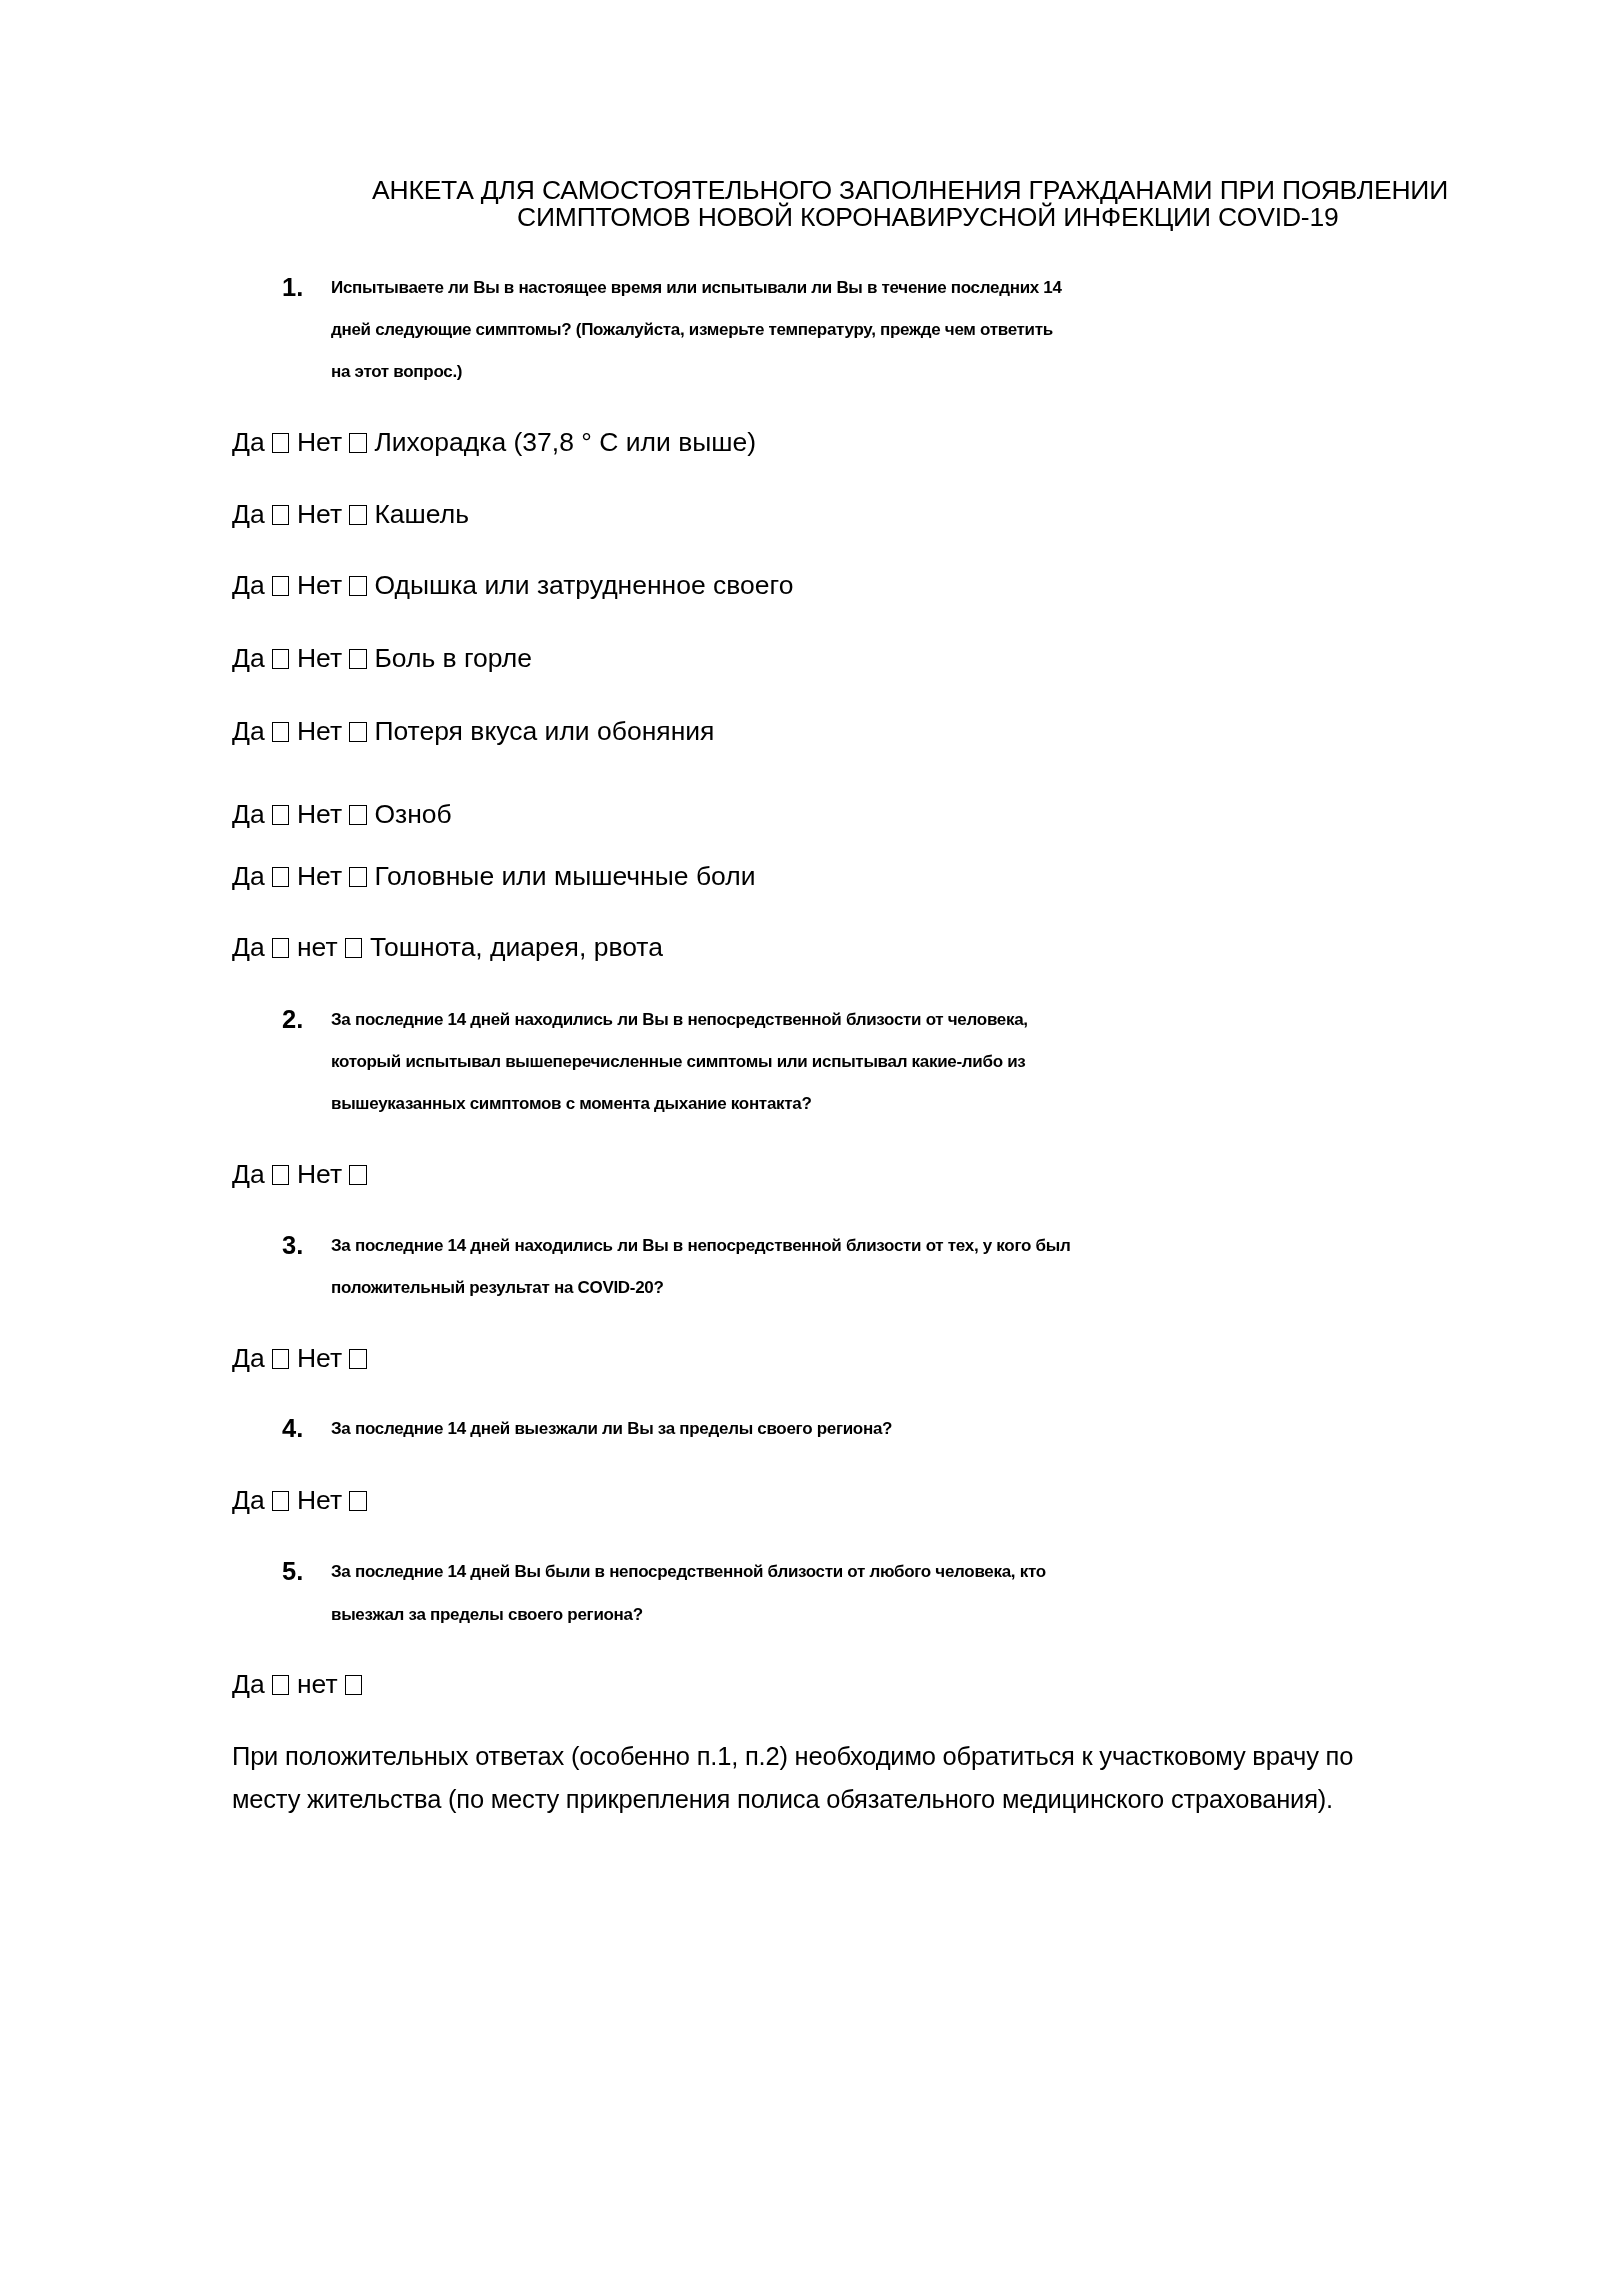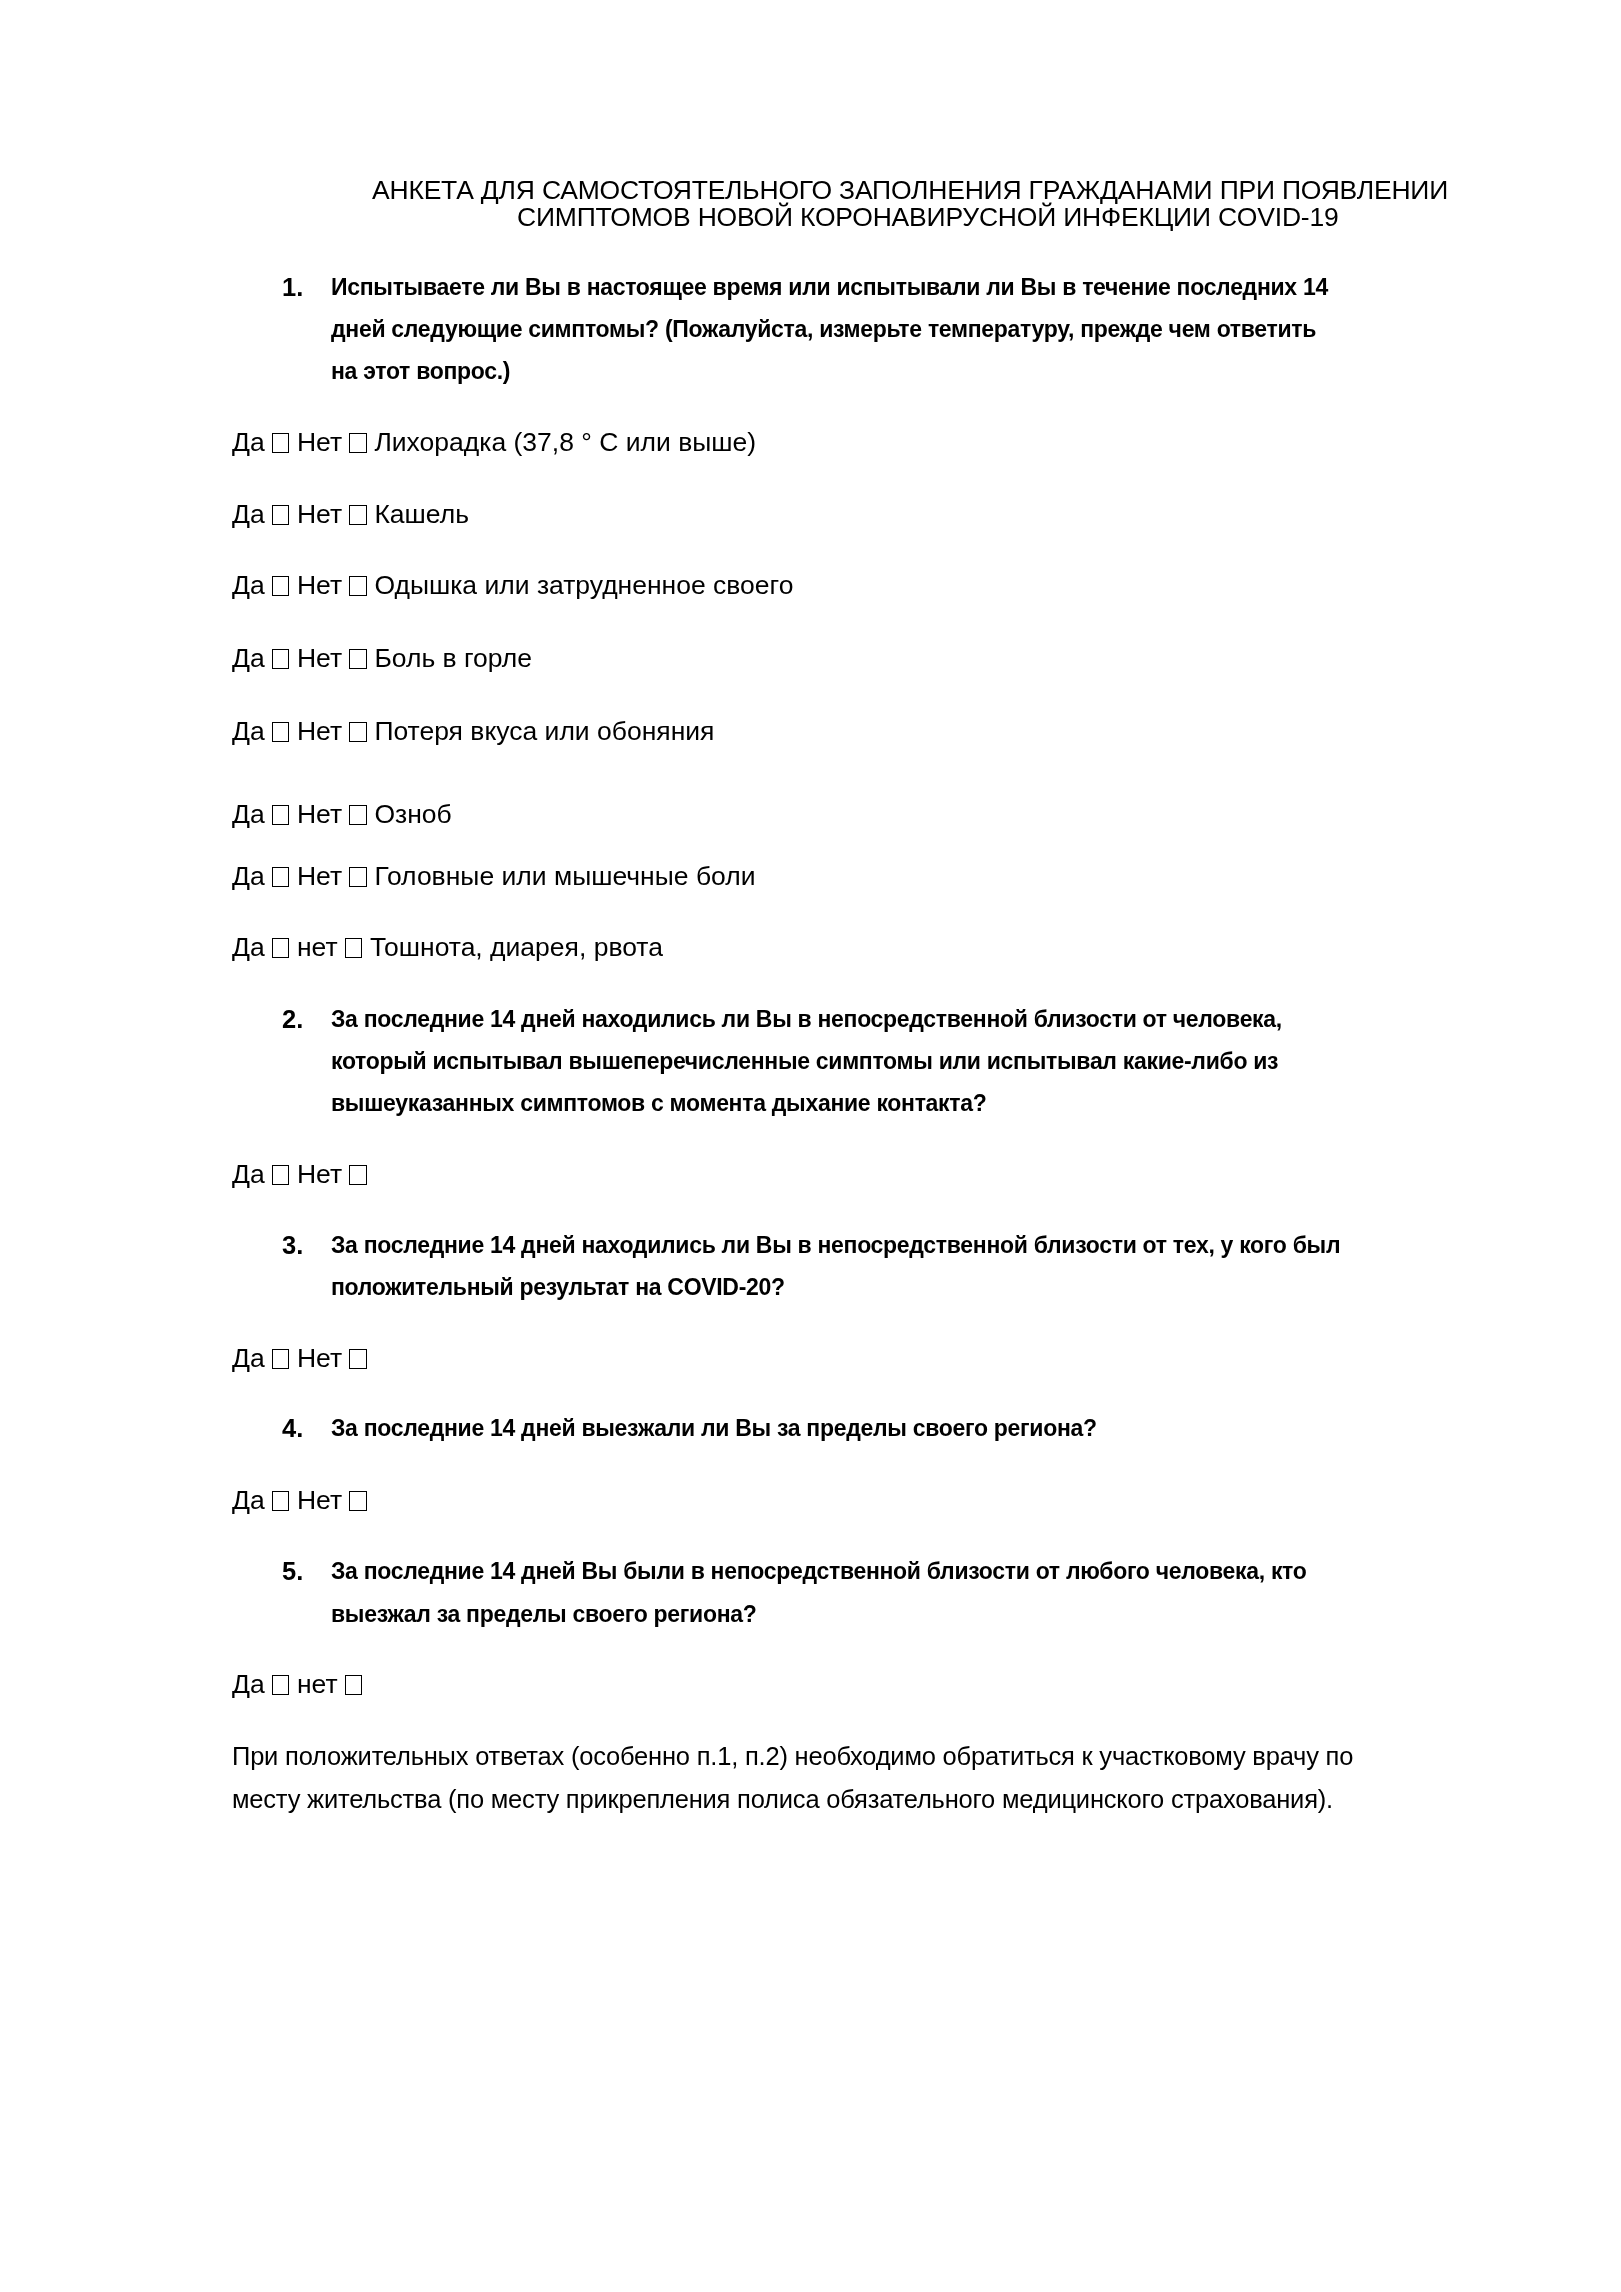--- a/index.html
+++ b/index.html
@@ -1,20 +1,20 @@
 <!DOCTYPE html>
 <html><head>
 <meta charset="utf-8">
 <style>
   html, body { margin: 0; padding: 0; background: #ffffff; }
   body { width: 1621px; height: 2293px; position: relative; overflow: hidden;
          font-family: "Liberation Sans", sans-serif; color: #000; }
   .line { position: absolute; white-space: nowrap; font-size: 26.5px; line-height: 33px; }
   .title { font-size: 26.5px; letter-spacing: -0.2px; }
-  .q { font-weight: bold; font-size: 23px; letter-spacing: -0.3px; }
+  .q { font-weight: bold; font-size: 17px; letter-spacing: -0.3px; }
   .num { position: absolute; left: 282px; font-weight: bold; font-size: 25.5px; line-height: 33px; }
   .ans { left: 232px; font-size: 26.5px; }
   .box { display: inline-block; width: 17.6px; height: 19.6px; border: 1.6px solid #000;
          vertical-align: -2px; margin: 0 7.8px 0 6.9px; box-sizing: border-box; cursor: pointer; }
   .note { left: 232px; font-size: 25.5px; letter-spacing: -0.2px; }
 </style>
 </head>
 <body>
 
 <div class="line title" style="left:372px; top:158px;margin-top:16px;">АНКЕТА ДЛЯ САМОСТОЯТЕЛЬНОГО ЗАПОЛНЕНИЯ ГРАЖДАНАМИ ПРИ ПОЯВЛЕНИИ</div>

